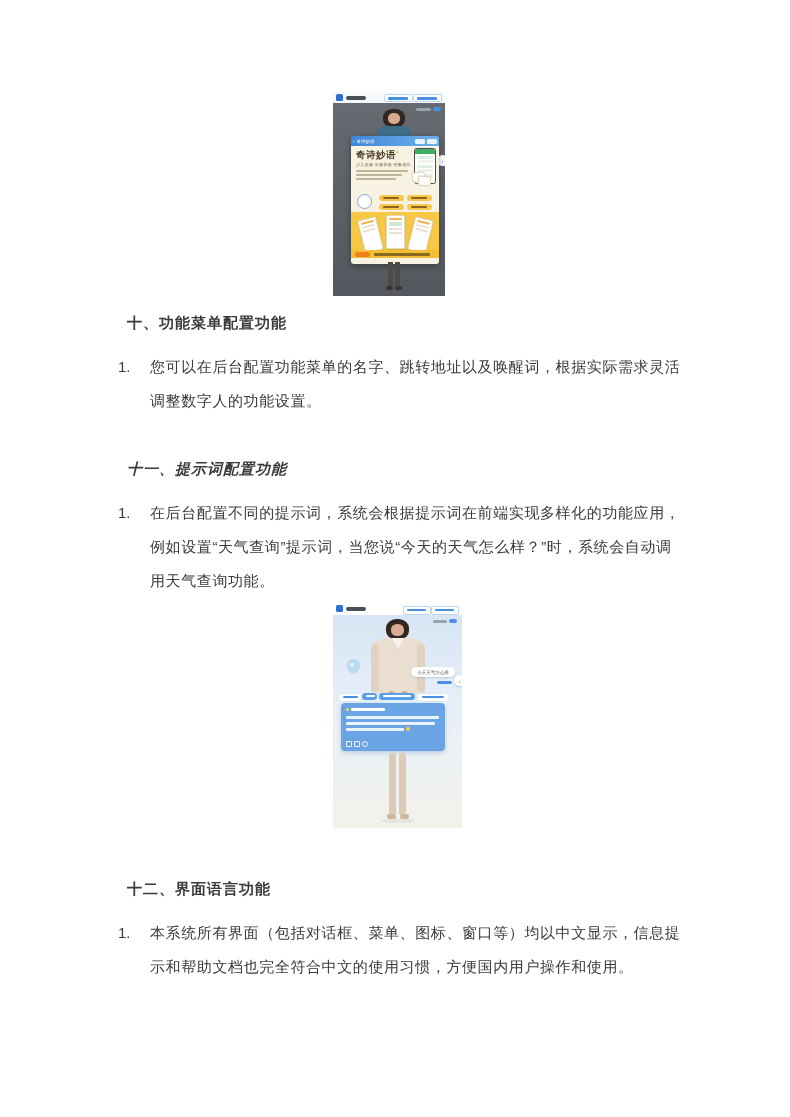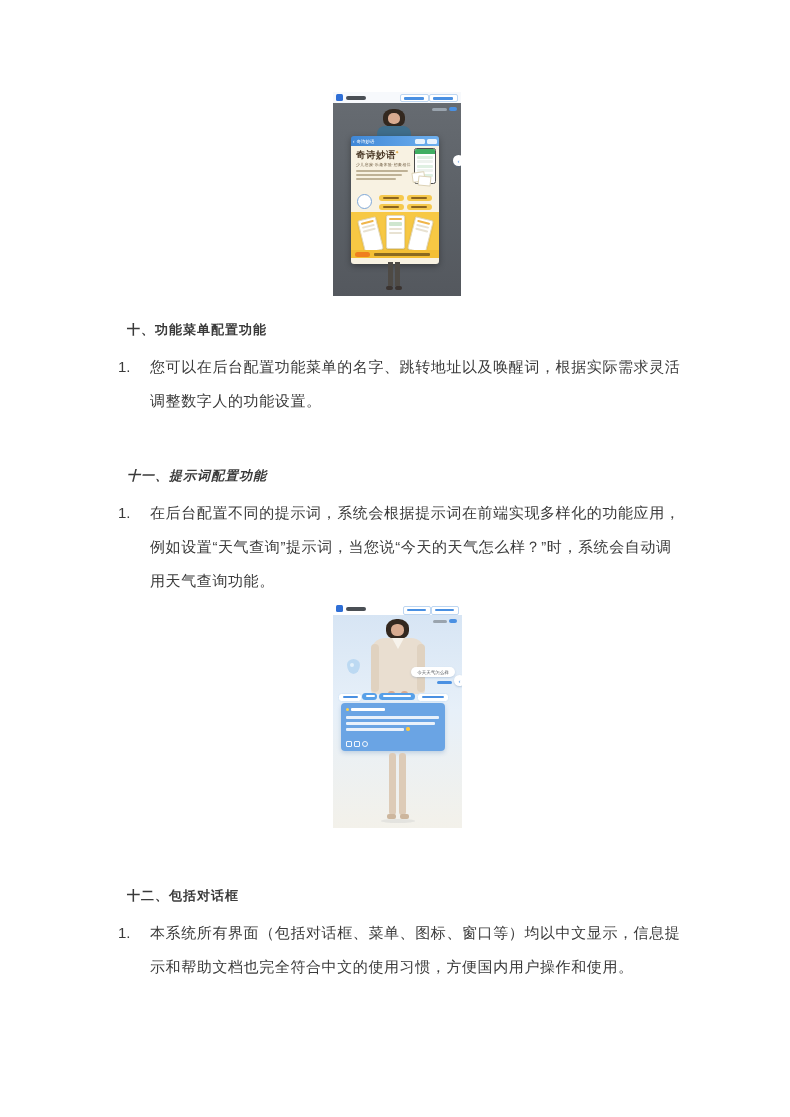--- a/index.html
+++ b/index.html
@@ -2,21 +2,21 @@
 <html><head>
 <meta charset="utf-8">
 <style>
   html,body{margin:0;padding:0;background:#ffffff;}
   .page{position:relative;width:790px;height:1117px;background:#ffffff;overflow:hidden;
         font-family:"Liberation Sans","DejaVu Sans",sans-serif;color:#3d3d3d;}
   .abs{position:absolute;}
   .bar{border-radius:2px;}
 
   
-  .doc-heading{position:absolute;font-size:13px;font-weight:600;color:#3a3a3a;letter-spacing:1px;margin-top:7px;}
+  .doc-heading{position:absolute;font-size:15px;font-weight:600;color:#3a3a3a;letter-spacing:1px;}
   .doc-para{position:absolute;display:flex;font-size:15px;line-height:34px;color:#3a3a3a;}
   .doc-num{width:32px;flex:0 0 32px;}
   .doc-text{flex:1;letter-spacing:0.6px;}
 
   
   .shot{position:absolute;overflow:hidden;background:#ffffff;}
 
   
   .s1-topbar{position:absolute;left:0;top:0;right:0;height:11px;background:#f7f9fc;border-bottom:1px solid #e8ecf1;}
   .s1-logo{position:absolute;left:3px;top:2px;width:7px;height:7px;background:#2f6fd6;border-radius:1.5px;}
@@ -68,21 +68,21 @@
   .panel-line{position:absolute;height:2.5px;background:rgba(255,255,255,.85);border-radius:1px;}
 
   .hair{background:#33281f;border-radius:45% 45% 40% 40%;}
   .face{background:#d8ab90;border-radius:45%;}
 </style>
 </head>
 <body>
 
 <div class="page">
 
-  <div class="shot" style="left:333px;top:92px;width:128px;height:204px;">
+  <div class="shot" style="left:333px;top:92px;width:112px;height:204px;">
     <div class="s1-topbar">
       <div class="s1-logo"></div>
       <div class="s1-title-bar bar"></div>
       <div class="s1-navpill" style="right:32px;width:27px;">
           <div class="txt" style="width:20px;"></div>
         </div>
       <div class="s1-navpill" style="right:3px;width:27px;">
           <div class="txt" style="width:20px;"></div>
         </div>
     </div>
@@ -252,19 +252,19 @@
       </div>
 
       <div class="abs" style="left:56px;top:138px;width:7px;height:62px;background:#ddcbb7;border-radius:3px;"></div>
       <div class="abs" style="left:66px;top:138px;width:7px;height:62px;background:#ddcbb7;border-radius:3px;"></div>
       <div class="abs" style="left:54px;top:199px;width:9px;height:5px;background:#cdb69d;border-radius:2px;"></div>
       <div class="abs" style="left:67px;top:199px;width:9px;height:5px;background:#cdb69d;border-radius:2px;"></div>
       <div class="abs" style="left:48px;top:204px;width:34px;height:4px;background:rgba(120,130,140,.12);border-radius:50%;"></div>
     </div>
   </div>
 
-  <div class="doc-heading" style="left:127px;top:880px;">十二、包括对话框</div>
+  <div class="doc-heading" style="left:127px;top:880px;">十二、界面语言功能</div>
   <div class="doc-para" style="left:118px;top:916px;width:566px;">
     <div class="doc-num">1.</div>
     <div class="doc-text">本系统所有界面（包括对话框、菜单、图标、窗口等）均以中文显示，信息提示和帮助文档也完全符合中文的使用习惯，方便国内用户操作和使用。</div>
   </div>
 
 </div>
 
 </body></html>

